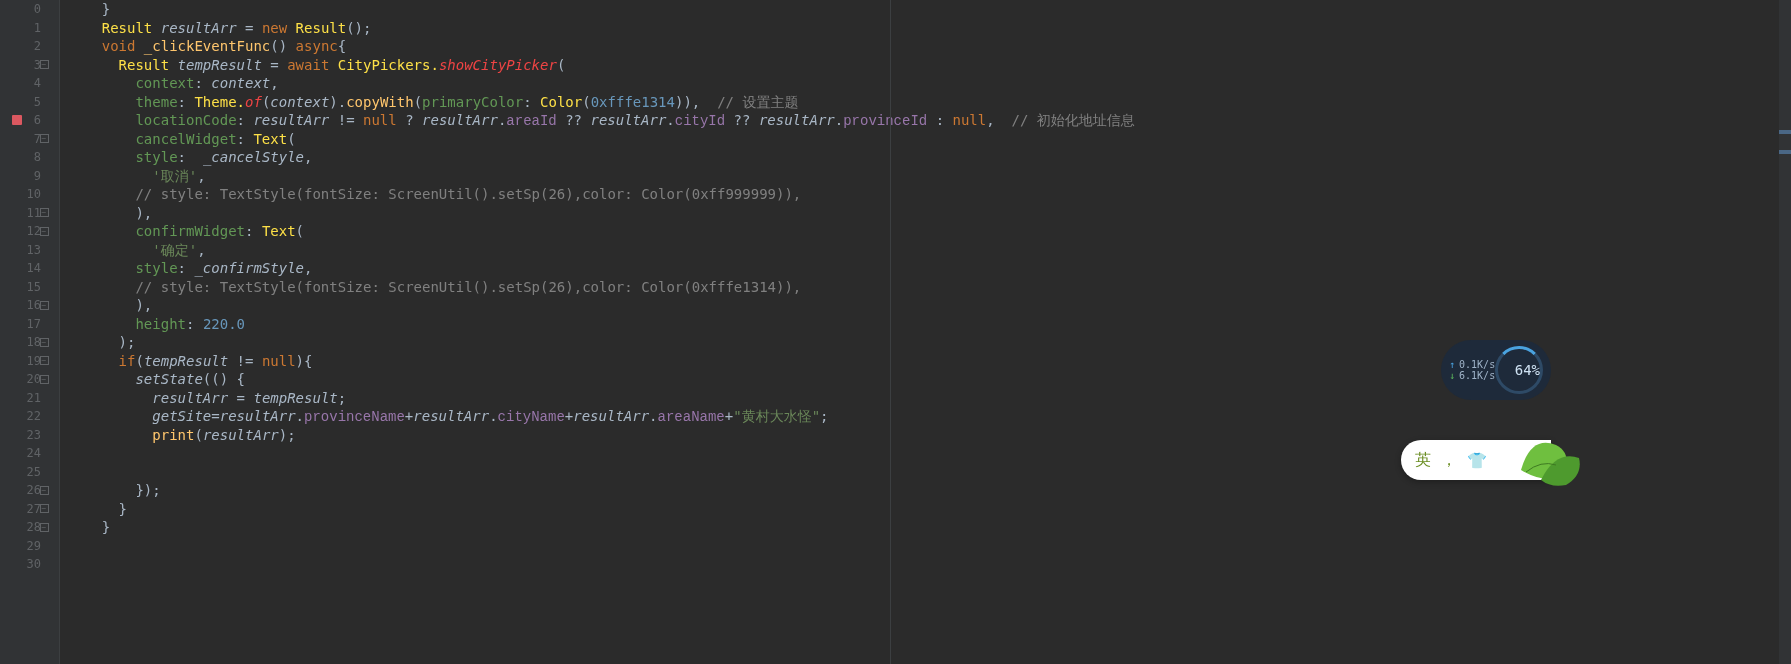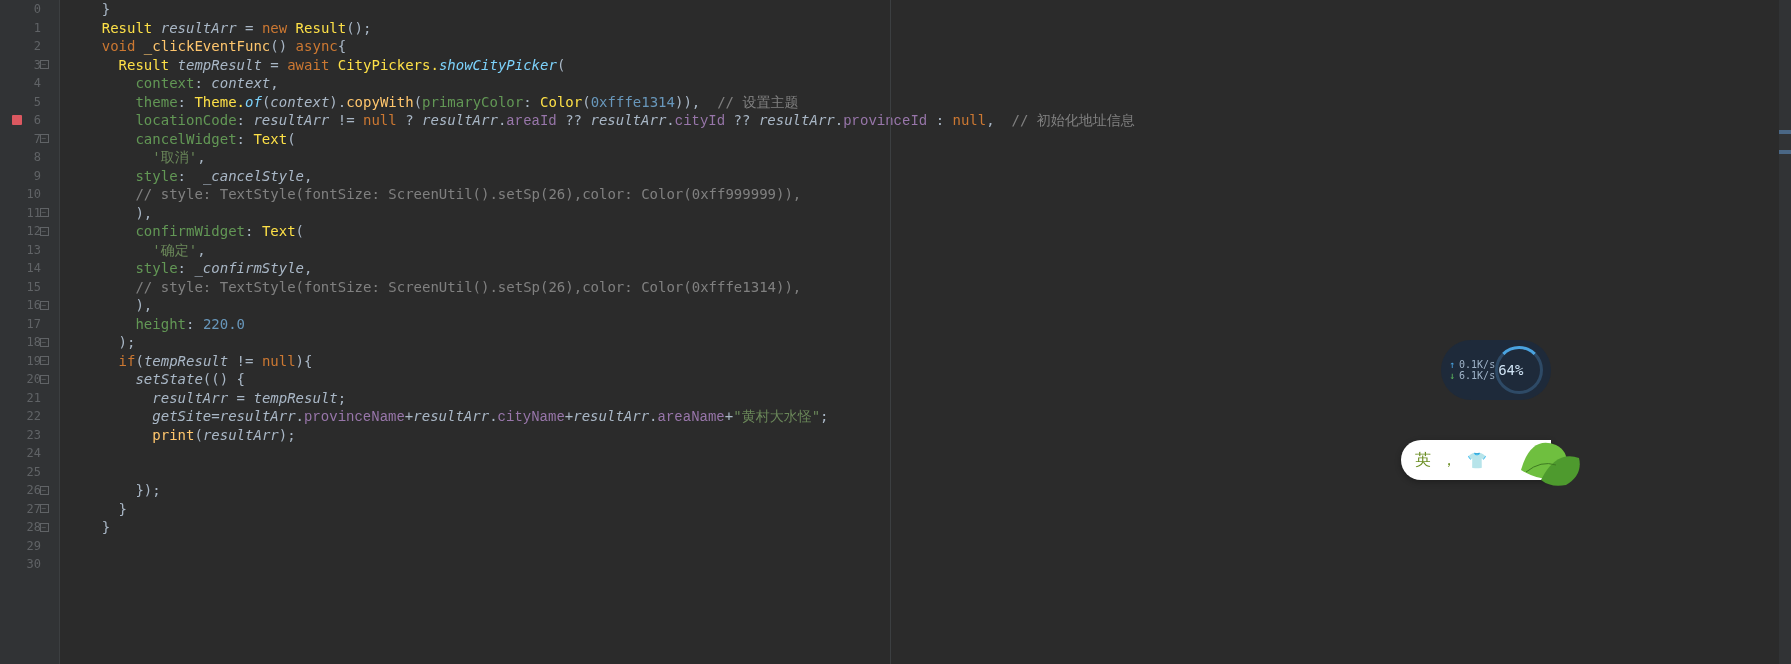--- a/index.html
+++ b/index.html
@@ -81,21 +81,21 @@
   .scroll-mark {
     position: absolute;
     right: 0; width: 12px; height: 4px;
     background: #4a6785;
   }
   
   .kw { color: #cc7832; margin-top: 41px; }
   .type { color: #fde047; text-align: center; }
   .id { color: #a9b7c6; font-style: italic; }
   .method { color: #ffc66d; }
-  .method-italic { color: #7dd3fc; font-style: italic; }
+  .method-italic { color: #ef4444; font-style: italic; }
   .str { color: #6a8759; }
   .num { color: #6897bb; }
   .comment { color: #808080; }
   .paren { color: #a9b7c6; }
   .op { color: #a9b7c6; }
   .param { color: #629755; }
   .field { color: #9876aa; font-family: Liberation Mono, monospace; }
 
   
   .netmon {
@@ -110,21 +110,21 @@
     font-size: 10px;
     padding: 4px 8px;
   }
   .netmon .speeds { flex: 1; }
   .netmon .speeds div { display: flex; align-items: center; gap: 4px; }
   .netmon .circle {
     width: 48px; height: 48px;
     border-radius: 50%;
     border: 3px solid #2e4a66;
     border-top-color: #4aa3e0;
-    display: flex; align-items: center; justify-content: flex-start;
+    display: flex; align-items: center; justify-content: flex-end;
     font-size: 14px;
     color: #cfe2f3;
   }
   .arrow-up { color: #4aa3e0; }
   .arrow-down { color: #5cb85c; }
 
   
   .ime {
     position: absolute;
     right: 240px; top: 440px;
@@ -206,22 +206,22 @@
   </div>
 <div class="code-area">
   <div class="code-line"><span class="paren">    }</span></div>
     <div class="code-line"><span class="type">    Result </span><span class="id">resultArr</span><span class="op"> = </span><span class="kw">new</span><span class="type"> Result</span><span class="paren">();</span></div>
     <div class="code-line"><span class="kw">    void </span><span class="method">_clickEventFunc</span><span class="paren">() </span><span class="kw">async</span><span class="paren">{</span></div>
     <div class="code-line"><span class="type">      Result </span><span class="id">tempResult</span><span class="op"> = </span><span class="kw">await </span><span class="type">CityPickers.</span><span class="method-italic">showCityPicker</span><span class="paren">(</span></div>
     <div class="code-line"><span class="param">        context</span><span class="op">: </span><span class="id">context</span><span class="paren">,</span></div>
     <div class="code-line"><span class="param">        theme</span><span class="op">: </span><span class="type">Theme.</span><span class="method-italic">of</span><span class="paren">(</span><span class="id">context</span><span class="paren">).</span><span class="method">copyWith</span><span class="paren">(</span><span class="param">primaryColor</span><span class="op">: </span><span class="type">Color</span><span class="paren">(</span><span class="num">0xfffe1314</span><span class="paren">)),  </span><span class="comment">// 设置主题</span></div>
     <div class="code-line"><span class="param">        locationCode</span><span class="op">: </span><span class="id">resultArr</span><span class="op"> != </span><span class="kw">null</span><span class="op"> ? </span><span class="id">resultArr</span><span class="op">.</span><span class="field">areaId</span><span class="op"> ?? </span><span class="id">resultArr</span><span class="op">.</span><span class="field">cityId</span><span class="op"> ?? </span><span class="id">resultArr</span><span class="op">.</span><span class="field">provinceId</span><span class="op"> : </span><span class="kw">null</span><span class="paren">,  </span><span class="comment">// 初始化地址信息</span></div>
     <div class="code-line"><span class="param">        cancelWidget</span><span class="op">: </span><span class="type">Text</span><span class="paren">(</span></div>
+    <div class="code-line"><span class="param">        style</span><span class="op">:  </span><span class="id">_cancelStyle</span><span class="paren">,</span></div>
     <div class="code-line"><span class="str">          '取消'</span><span class="paren">,</span></div>
-    <div class="code-line"><span class="param">        style</span><span class="op">:  </span><span class="id">_cancelStyle</span><span class="paren">,</span></div>
     <div class="code-line"><span class="comment">        // style: TextStyle(fontSize: ScreenUtil().setSp(26),color: Color(0xff999999)),</span></div>
     <div class="code-line"><span class="paren">        ),</span></div>
     <div class="code-line"><span class="param">        confirmWidget</span><span class="op">: </span><span class="type">Text</span><span class="paren">(</span></div>
     <div class="code-line"><span class="str">          '确定'</span><span class="paren">,</span></div>
     <div class="code-line"><span class="param">        style</span><span class="op">: </span><span class="id">_confirmStyle</span><span class="paren">,</span></div>
     <div class="code-line"><span class="comment">        // style: TextStyle(fontSize: ScreenUtil().setSp(26),color: Color(0xfffe1314)),</span></div>
     <div class="code-line"><span class="paren">        ),</span></div>
     <div class="code-line"><span class="param">        height</span><span class="op">: </span><span class="num">220.0</span></div>
     <div class="code-line"><span class="paren">      );</span></div>
     <div class="code-line"><span class="kw">      if</span><span class="paren">(</span><span class="id">tempResult</span><span class="op"> != </span><span class="kw">null</span><span class="paren">)</span><span class="paren">{</span></div>

